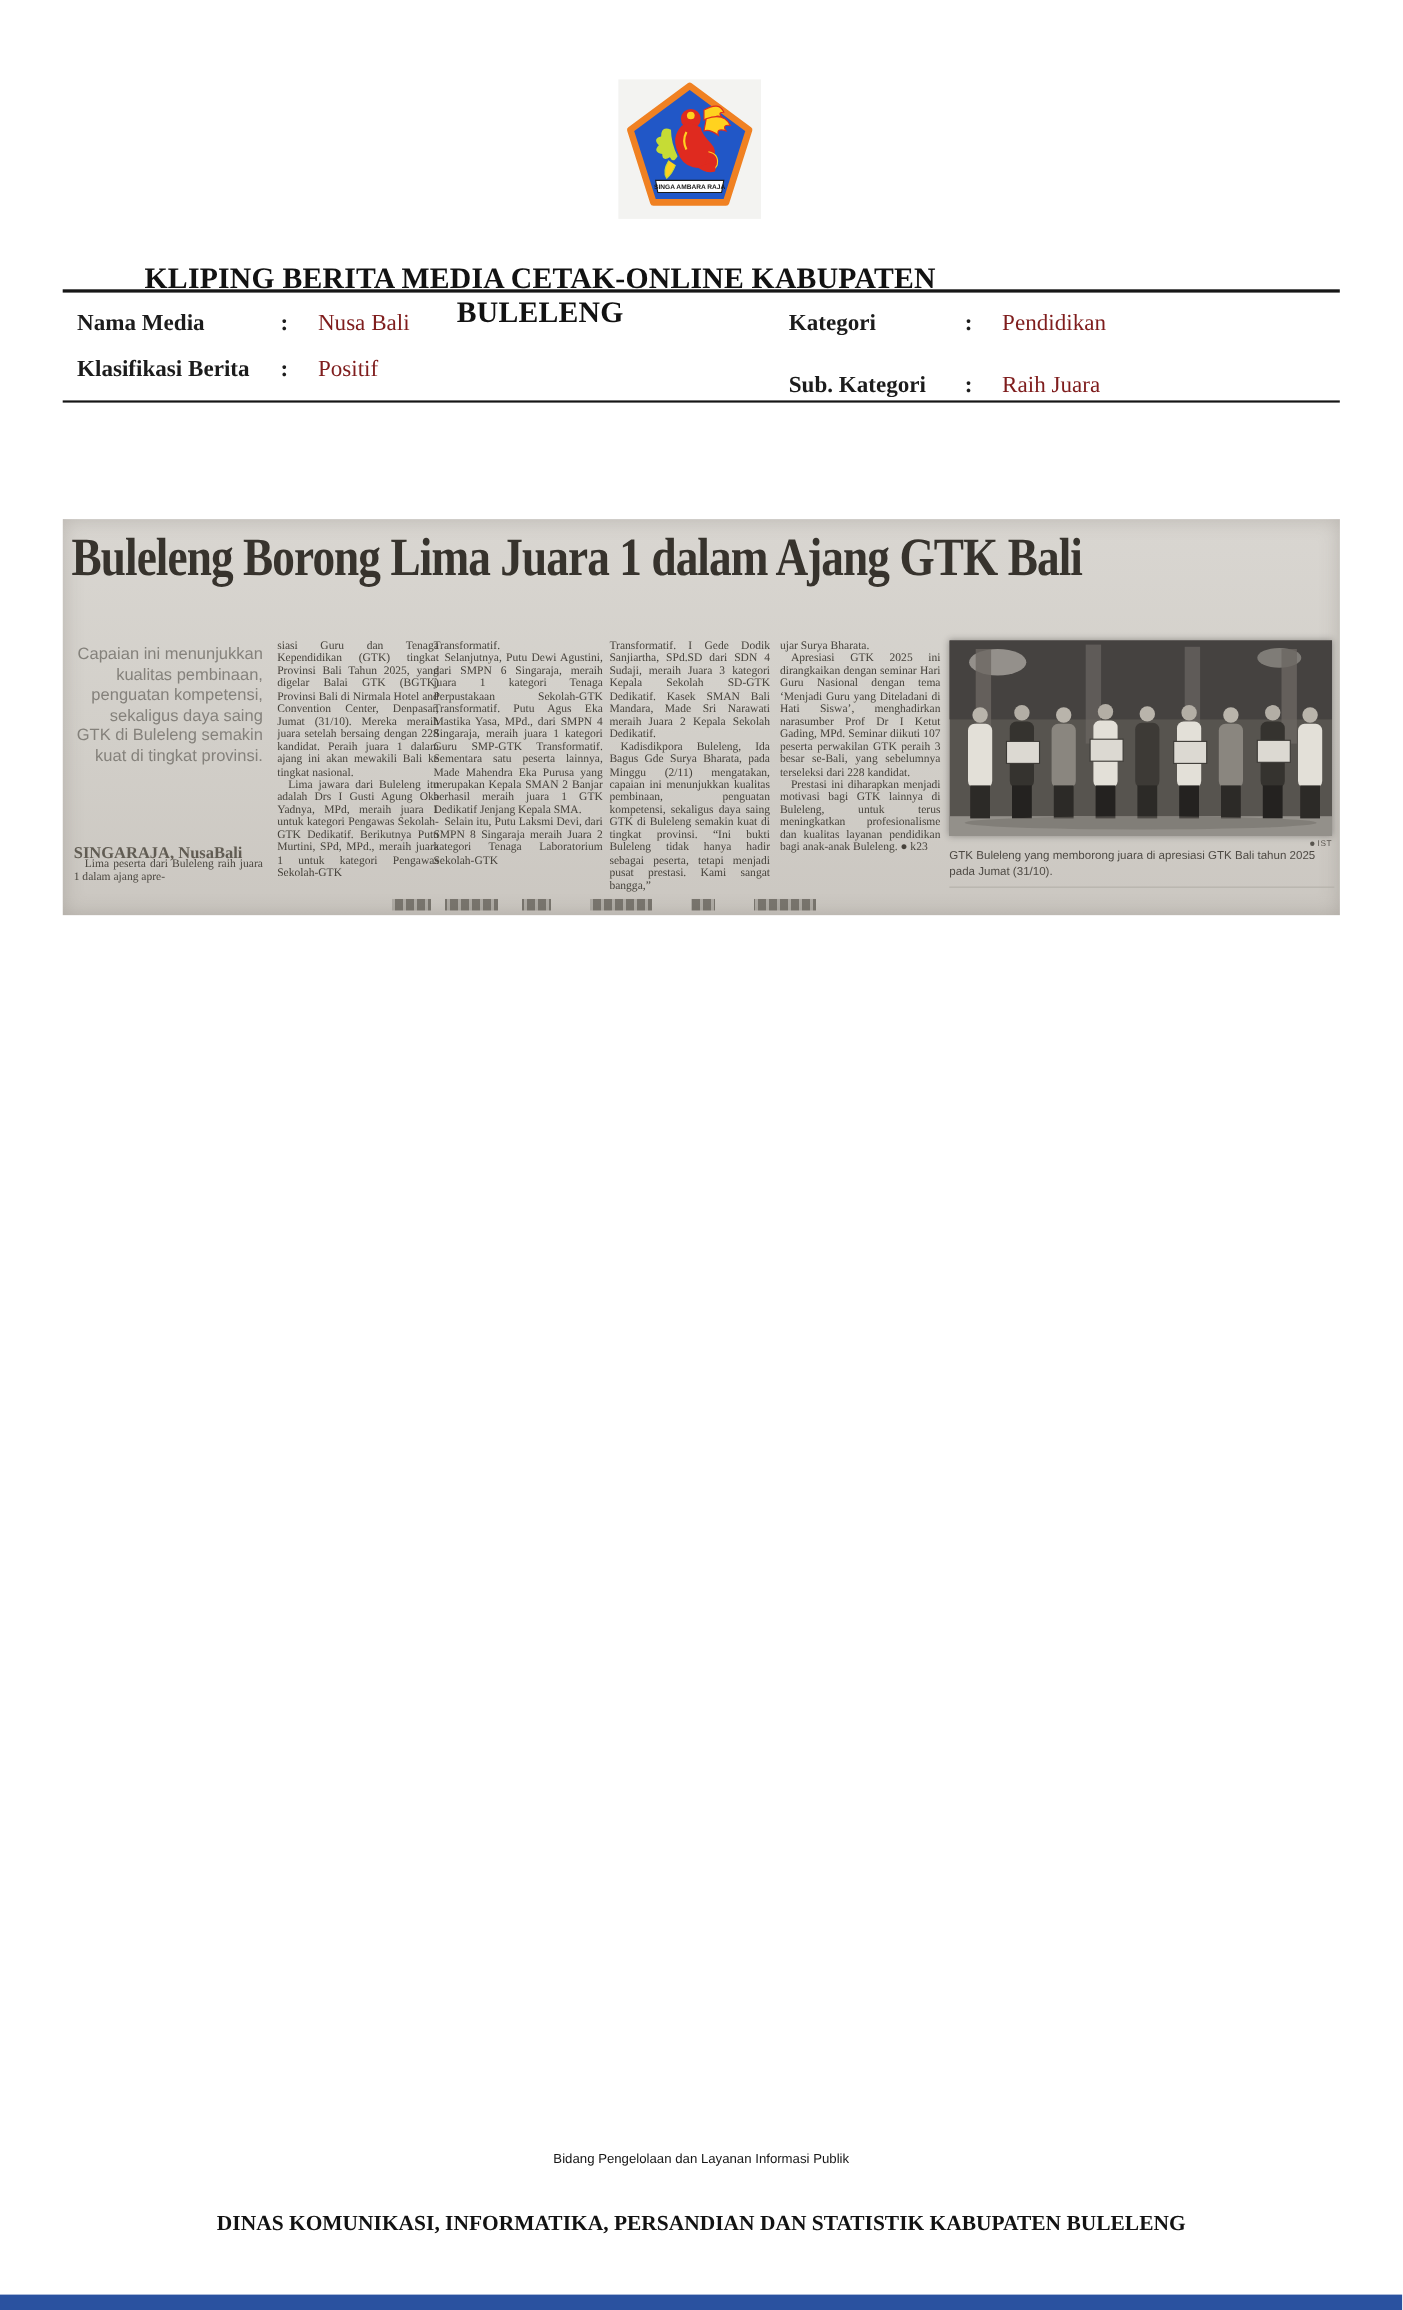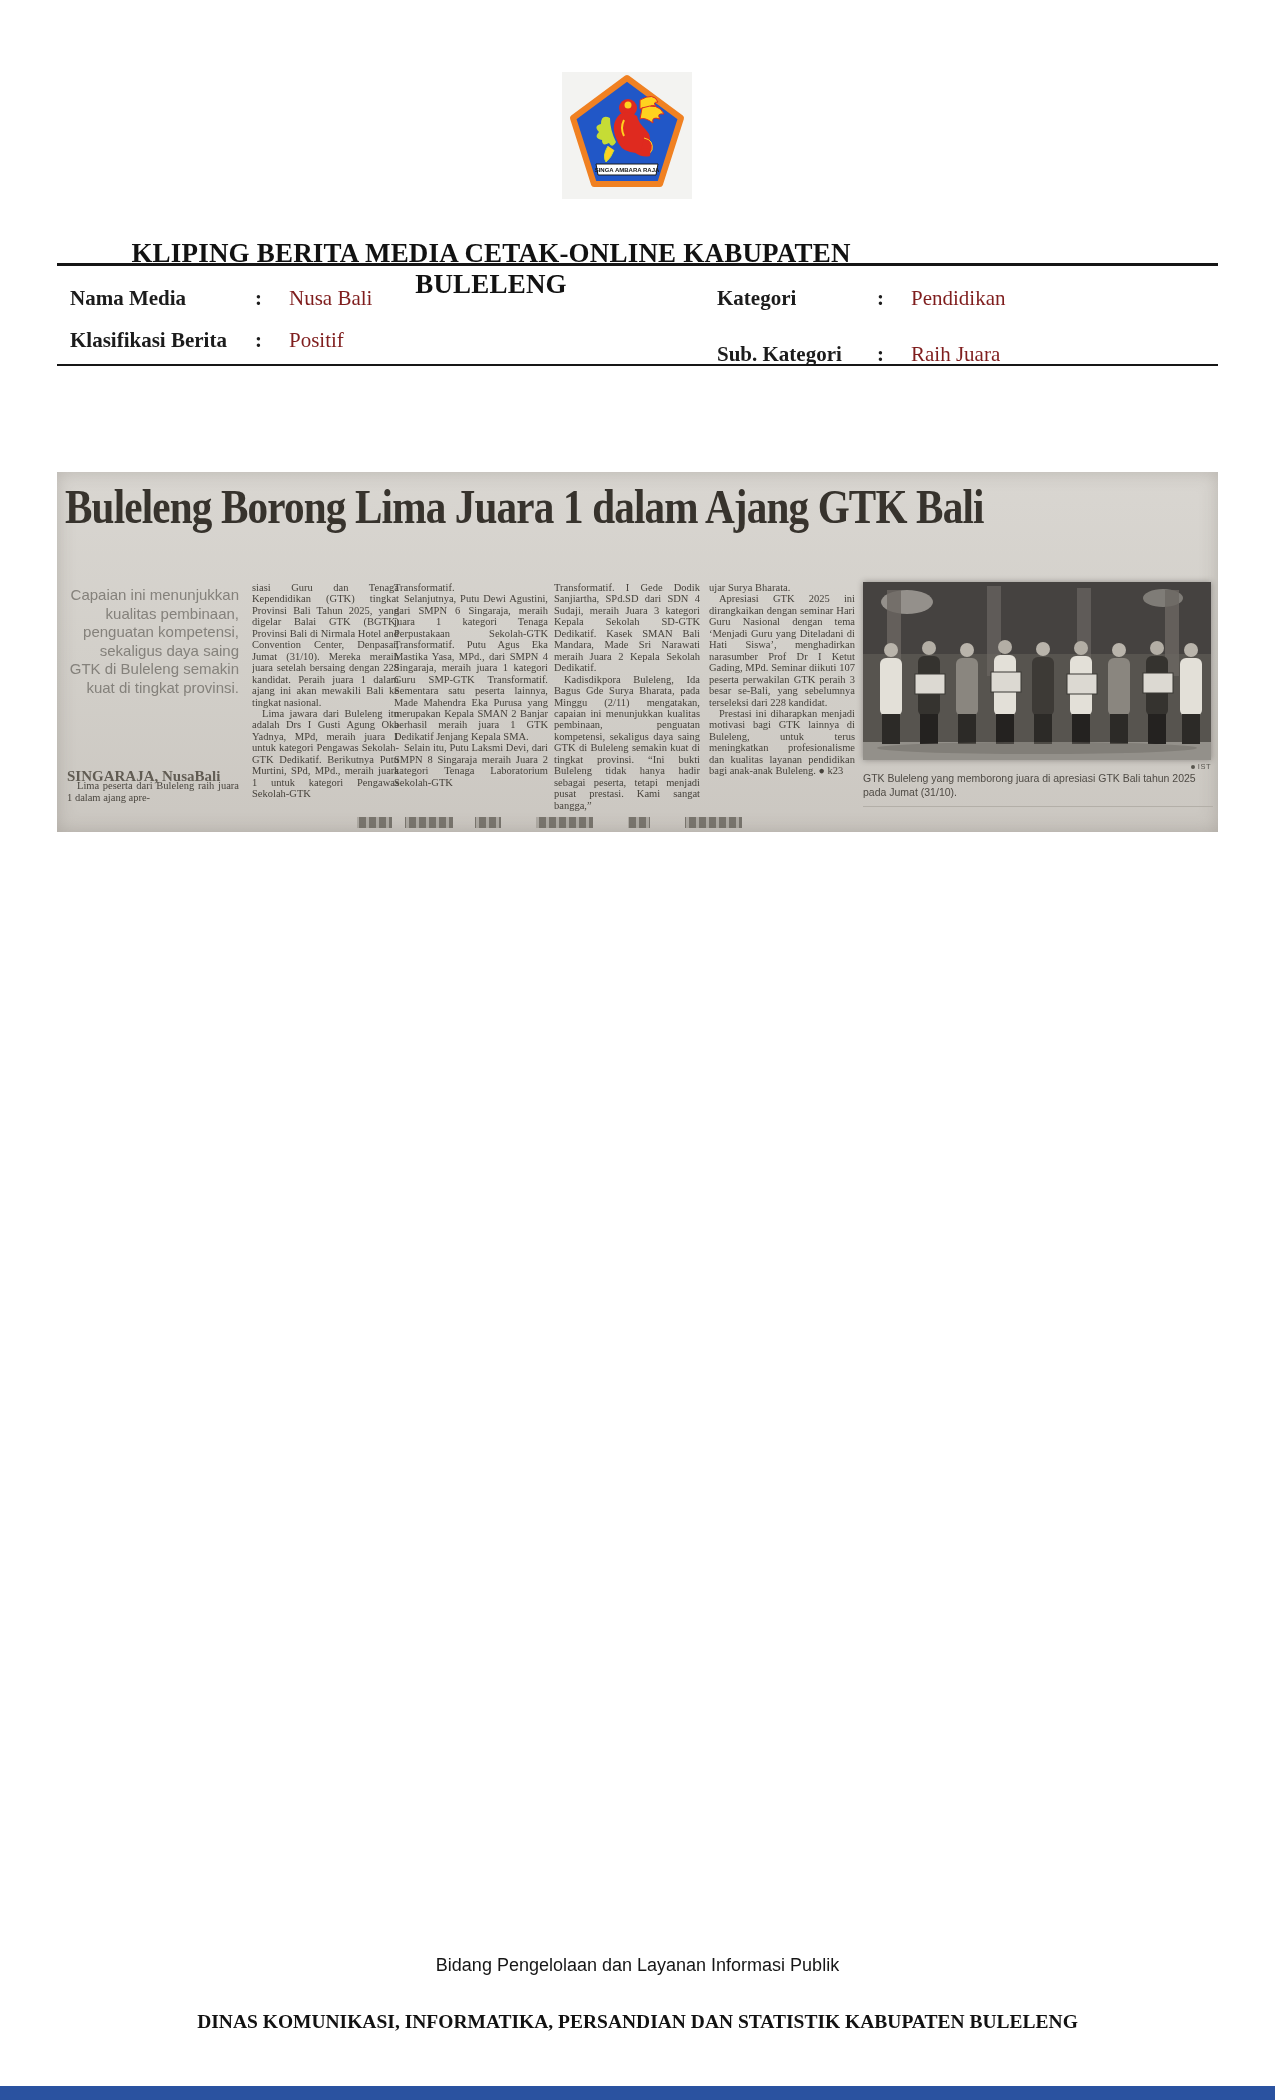--- a/index.html
+++ b/index.html
@@ -8,21 +8,21 @@
 
   
   .logo-box{position:absolute;left:562px;top:72px;width:130px;height:127px;}
   .page-title{position:absolute;left:55px;top:220px;width:872px;text-align:center;
     font-size:27px;font-weight:bold;color:#121212;letter-spacing:0.2px;}
   .rule{position:absolute;left:57px;width:1161px;background:#161616;}
   .rule-1{top:263px;height:3px;}
   .rule-2{top:364px;height:2px;}
 
   
-  .meta-row{position:absolute;height:30px;font-size:21px;color:#1c1c1c;display:flex;align-items:flex-end;}
+  .meta-row{position:absolute;height:30px;font-size:21px;color:#1c1c1c;display:flex;align-items:flex-start;}
   .meta-left{left:70px;width:560px;}
   .meta-right{left:717px;width:480px;}
   .meta-label{font-weight:bold;}
   .meta-left .meta-label{width:185px;}
   .meta-right .meta-label{width:160px;}
   .meta-sep{font-weight:bold;width:14px;}
   .meta-value{margin-left:20px;color:#7f1d1d;}
 
   
   .clipping{position:absolute;left:57px;top:472px;width:1161px;height:360px;
@@ -59,21 +59,21 @@
   .cutoff-fragment{position:absolute;left:282px;top:345px;width:438px;height:11px;opacity:.7;
     background:
       linear-gradient(90deg,transparent 0 4%,#56524a 4% 12%,transparent 12% 15%,#56524a 15% 26%,transparent 26% 31%,
       #56524a 31% 37%,transparent 37% 45%,#56524a 45% 58%,transparent 58% 66%,#56524a 66% 71%,transparent 71% 79%,
       #56524a 79% 92%,transparent 92% 100%);
     -webkit-mask-image:repeating-linear-gradient(90deg,#000 0 7px,rgba(0,0,0,.35) 7px 10px);
             mask-image:repeating-linear-gradient(90deg,#000 0 7px,rgba(0,0,0,.35) 7px 10px);}
 
   
   .footer-line1{position:absolute;left:0;top:1955px;width:1275px;text-align:center;
-    font-family:"Liberation Sans",sans-serif;font-size:18px;color:#161616;}
+    font-family:"Liberation Sans",sans-serif;font-size:12px;color:#161616;}
   .footer-line2{position:absolute;left:0;top:1982px;width:1275px;text-align:center;
     font-size:19.5px;font-weight:bold;color:#121212;margin-top:29px;}
   .footer-bar{position:absolute;left:0;top:2086px;width:1275px;height:14px;background:#2a52a0;}
 </style>
 </head>
 <body>
 
 <div class="page">
 
   <div class="logo-box">

